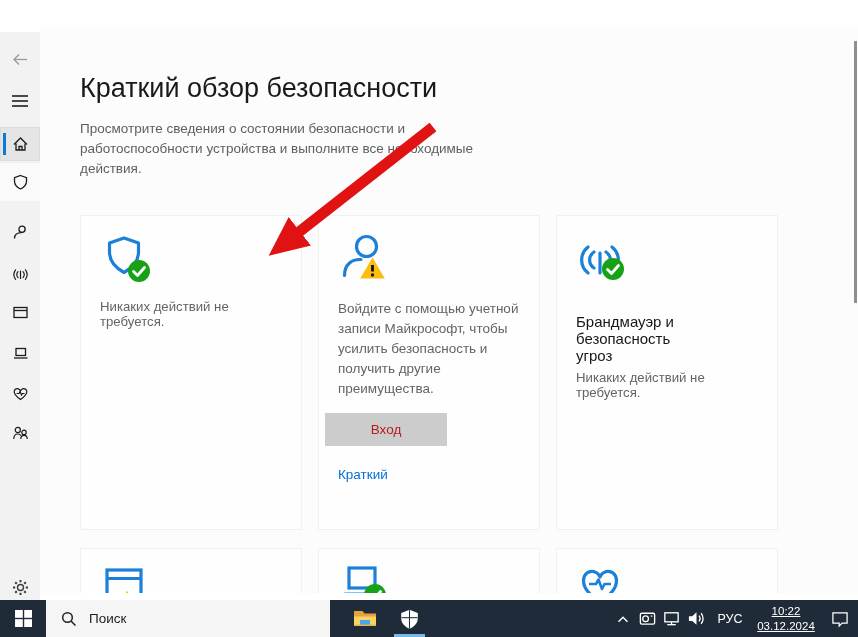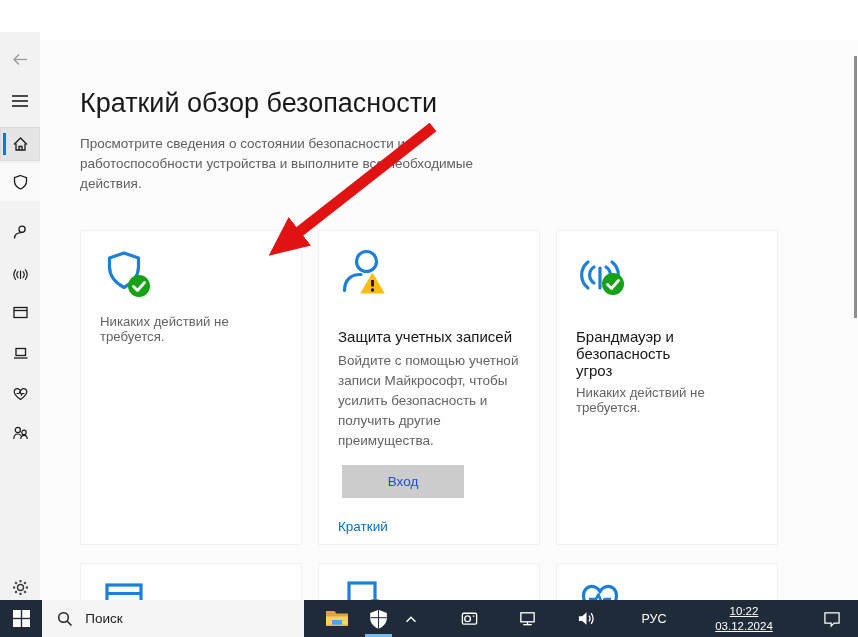--- a/index.html
+++ b/index.html
@@ -19,51 +19,51 @@
   .si-home .accent{position:absolute;left:3px;top:6px;width:3px;height:22px;background:#0b7bd7;}
   .si-shield{top:131px;height:38px;background:#fafafa;}
   .si-account{top:183px;}
   .si-wireless{top:223px;}
   .si-window{top:263px;}
   .si-laptop{top:304px;}
   .si-heart{top:344px;}
   .si-family{top:384px;}
   .si-gear{top:538px;}
   
-  .content{position:absolute;left:40px;top:40px;width:818px;height:568px;background:#fcfcfc;overflow:hidden;z-index:1;}
+  .content{position:absolute;left:40px;top:25px;width:818px;height:568px;background:#fcfcfc;overflow:hidden;z-index:1;}
   .page-title{position:absolute;left:40px;top:48px;margin:0;font-size:27px;font-weight:300;color:#191919;}
   .page-desc{position:absolute;left:40px;top:94px;width:402px;margin:0;font-size:13.5px;line-height:1.48;color:#5f5f5f;}
   .card{position:absolute;width:222px;background:#fefefe;border:1px solid #f1f1f1;box-sizing:border-box;}
   .row1{top:190px;height:315px;}
   .row2{top:523px;height:160px;}
   .c1{left:40px;}.c2{left:278px;}.c3{left:516px;}
   .icon-wrap{position:relative;margin:17px 0 0 19px;width:58px;height:60px;}
   .row2 .icon-wrap{margin-top:12px;}
   .badge{position:absolute;width:22px;height:22px;border-radius:50%;display:flex;align-items:center;justify-content:center;}
   .badge.ok{background:#17a117;}
   .badge.warn{background:transparent;width:27px;height:24px;border-radius:0;}
   .card-title{margin:20px 12px 0 19px;font-size:15px;color:#171717;}
   .c3 .card-title{max-width:132px;}
   .card-status{margin:6px 8px 0 19px;font-size:13.2px;color:#646464;}
   .card-body{margin:6px 14px 0 19px;font-size:13.5px;line-height:1.48;color:#646464;}
-  .card-button{display:block;margin:14px 0 0 23px;width:122px;height:33px;background:#cccccc;border:none;
-               font-family:inherit;font-size:13.5px;color:#1d4ed8;cursor:pointer;}
+  .card-button{display:block;margin:14px 0 0 6px;width:122px;height:33px;background:#cccccc;border:none;
+               font-family:inherit;font-size:13.5px;color:#b91c1c;cursor:pointer;}
   .card-link{display:inline-block;margin:21px 0 0 19px;font-size:13.5px;color:#0070d6;cursor:pointer;}
   .scroll-thumb{position:absolute;right:1px;top:16px;width:3px;height:262px;background:#8f8f8f;}
   
   .arrow-overlay{position:absolute;left:0;top:0;width:858px;height:637px;z-index:6;pointer-events:none;}
   
   .taskbar{position:absolute;left:0;top:600px;width:858px;height:37px;background:#202b39;z-index:10;
            display:flex;align-items:stretch;}
   .tb-start{width:46px;display:flex;align-items:center;justify-content:center;}
   .tb-search{width:284px;background:#f5f5f5;display:flex;align-items:center;gap:12px;padding-left:15px;box-sizing:border-box;}
   .tb-search-text{font-size:13.5px;color:#1c1c1c;}
   .tb-app{width:45px;position:relative;display:flex;align-items:center;justify-content:center;}
   .tb-app.active::after{content:"";position:absolute;left:7px;right:7px;bottom:0;height:3px;background:#76b9ed;}
-  .tb-right{margin-left:auto;display:flex;align-items:center;padding-right:8px;gap:34px;}
+  .tb-right{margin-left:auto;display:flex;align-items:center;}
   .tb-tray{width:24px;display:flex;align-items:center;justify-content:center;}
   .tb-lang{width:40px;text-align:center;font-size:12.5px;color:#fff;}
   .tb-clock{width:72px;text-align:center;font-size:11.5px;line-height:1.3;color:#fff;text-decoration:underline;}
   .tb-bubble{width:36px;display:flex;align-items:center;justify-content:center;}
   svg{display:block;}
 </style>
 </head>
 <body>
 
 <div class="screen">
@@ -179,21 +179,20 @@
             <path d="M6.5 42.5 C6.5 31 14 26.5 22 26.5 H23"></path>
           </svg>
         <span class="badge warn" style="left:21px;top:23px;">
           <svg width="27" height="24" viewBox="0 0 27 24">
               <polygon points="13.5,1.5 25.8,22.5 1.2,22.5" fill="#fcbd0e"></polygon>
               <line x1="13.5" y1="9" x2="13.5" y2="15.5" stroke="#161616" stroke-width="2.8"></line>
               <circle cx="13.5" cy="19" r="1.7" fill="#161616"></circle>
             </svg>
         </span>
       </div>
-      <div class="card-title">Защита учетных записей</div>
       <div class="card-body">Войдите с помощью учетной записи Майкрософт, чтобы усилить безопасность и получить другие преимущества.</div>
       <button class="card-button">Вход</button>
       <a class="card-link">Краткий</a>
     </div>
 
     <div class="card row1 c3">
       <div class="icon-wrap">
         <svg width="48" height="48" viewBox="0 0 48 48" fill="none" stroke="#1a80d8" stroke-width="3.2" stroke-linecap="round">
             <line x1="24" y1="20" x2="24" y2="40"></line>
             <path d="M18 19 A9.5 9.5 0 0 0 18 35"></path>

